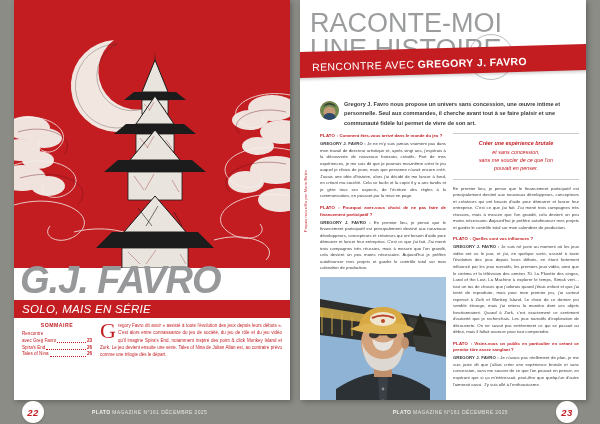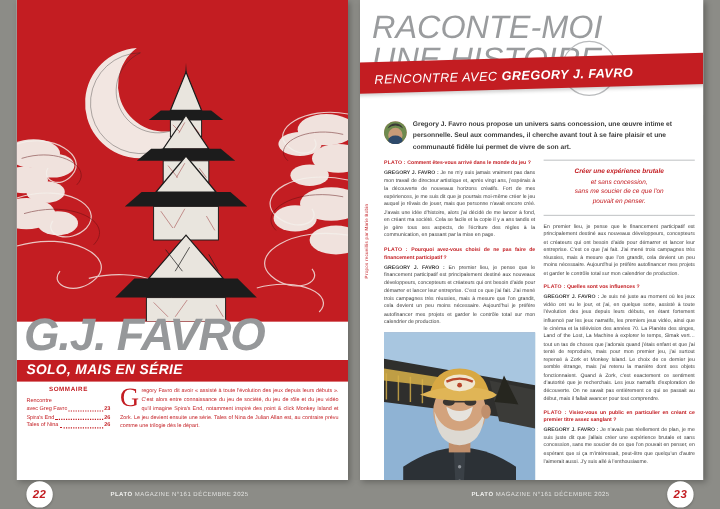--- a/index.html
+++ b/index.html
@@ -42,21 +42,21 @@
     letter-spacing: -1px;
     color: #96989a;
     line-height: 0.95;
     padding-left: 6px;
     margin: 0;
     white-space: nowrap;
   }
   .subtitle-bar {
     background: #c31d22;
     color: #ffffff;
-    font-weight: bold;
+    font-weight: normal;
     font-style: italic;
     font-size: 11.5px;
     letter-spacing: .3px;
     padding: 3px 6px 3px 8px;
     margin-top: 2px;
     width: 276px;
   }
 
   .lower-left {
     position: absolute; left: 0; top: 318px; width: 276px; height: 82px;
@@ -112,21 +112,20 @@
     position: absolute;
     left: 300px; top: 0; width: 286px; height: 400px;
     background: #ffffff;
     overflow: hidden;
     box-shadow: 2px 2px 5px rgba(0,0,0,.28);
   }
   .kicker-wrap {
     position: relative; height: 96px; width: 286px;
     background: #ffffff;
     overflow: hidden;
-    font-style: italic;
   }
   .kicker {
     position: absolute; left: 10px; top: 10px;
     font-size: 27px;
     color: #9a9c9e;
     letter-spacing: 0px;
     line-height: 0.98;
     font-weight: normal;
   }
   .kicker .l2 { display: block; }

